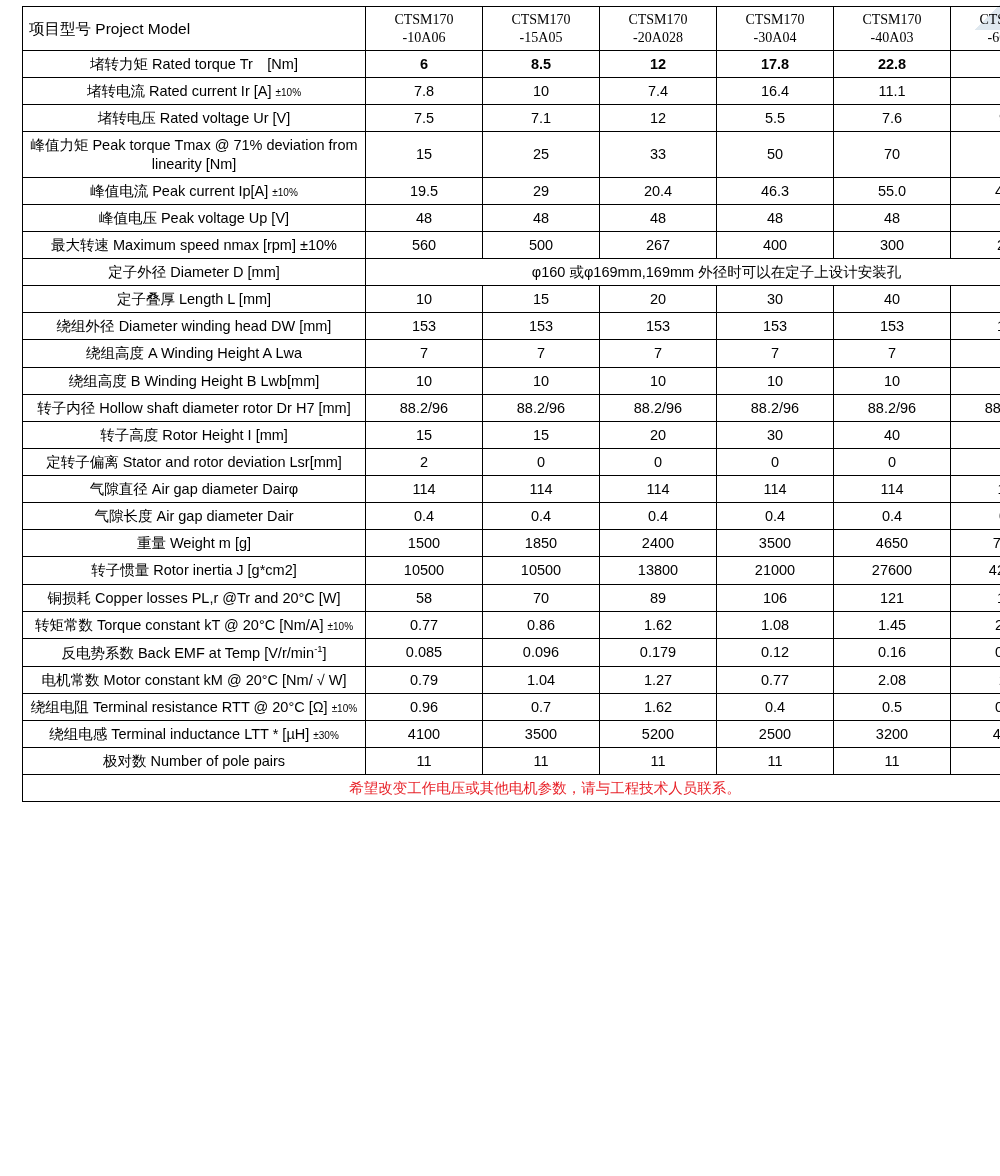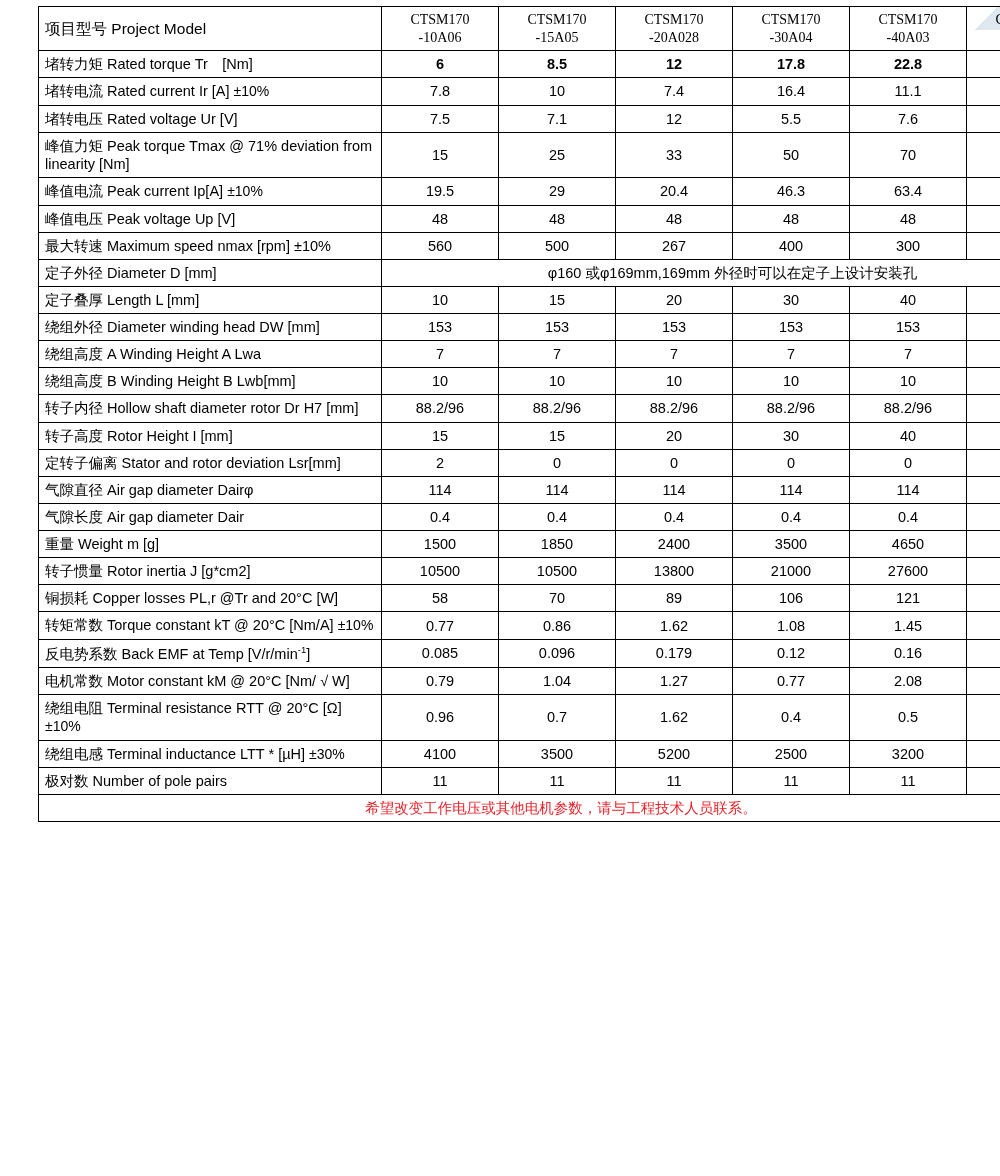--- a/index.html
+++ b/index.html
@@ -13,36 +13,35 @@
     font-family: "Liberation Sans", sans-serif;
     color: #000000;
     position: relative;
     overflow: hidden;
   }
   .page {
     position: absolute;
     left: 22px;
     top: 6px;
     width: 958px;
-    margin-left: 16px;
   }
   table.spec {
     border-collapse: collapse;
     table-layout: fixed;
     width: 958px;
     font-size: 14.5px;
   }
   table.spec td {
     border: 1px solid #000000;
     padding: 4px 6px;
     vertical-align: middle;
     line-height: 1.25;
   }
   td.label {
-    text-align: left;
+    text-align: center;
     width: 330px;
     font-size: 14.5px;
   }
   td.val {
     text-align: center;
     width: 104px;
     font-size: 14.5px;
   }
   td.head {
     text-align: center;
@@ -55,21 +54,21 @@
     font-size: 15.5px;
   }
   td.bold {
     font-weight: bold;
   }
   td.span {
     text-align: center;
     font-size: 14.5px;
   }
   .small {
-    font-size: 14px;
+    font-size: 10px;
     vertical-align: baseline;
   }
   .note {
     text-align: center;
     color: #e8232a;
     font-size: 14.5px;
     padding: 5px 6px;
   }
   sup { font-size: 9.5px; }
   
@@ -152,21 +151,21 @@
           <td class="val">50</td>
           <td class="val">70</td>
           <td class="val">90</td>
         </tr>
         <tr>
           <td class="label">峰值电流 Peak current Ip[A] <span class="small">±10%</span></td>
           <td class="val">19.5</td>
           <td class="val">29</td>
           <td class="val">20.4</td>
           <td class="val">46.3</td>
-          <td class="val">63.4</td>
+          <td class="val">55.0</td>
           <td class="val">41.5</td>
         </tr>
         <tr>
           <td class="label">峰值电压 Peak voltage Up [V]</td>
           <td class="val">48</td>
           <td class="val">48</td>
           <td class="val">48</td>
           <td class="val">48</td>
           <td class="val">48</td>
           <td class="val">48</td>

